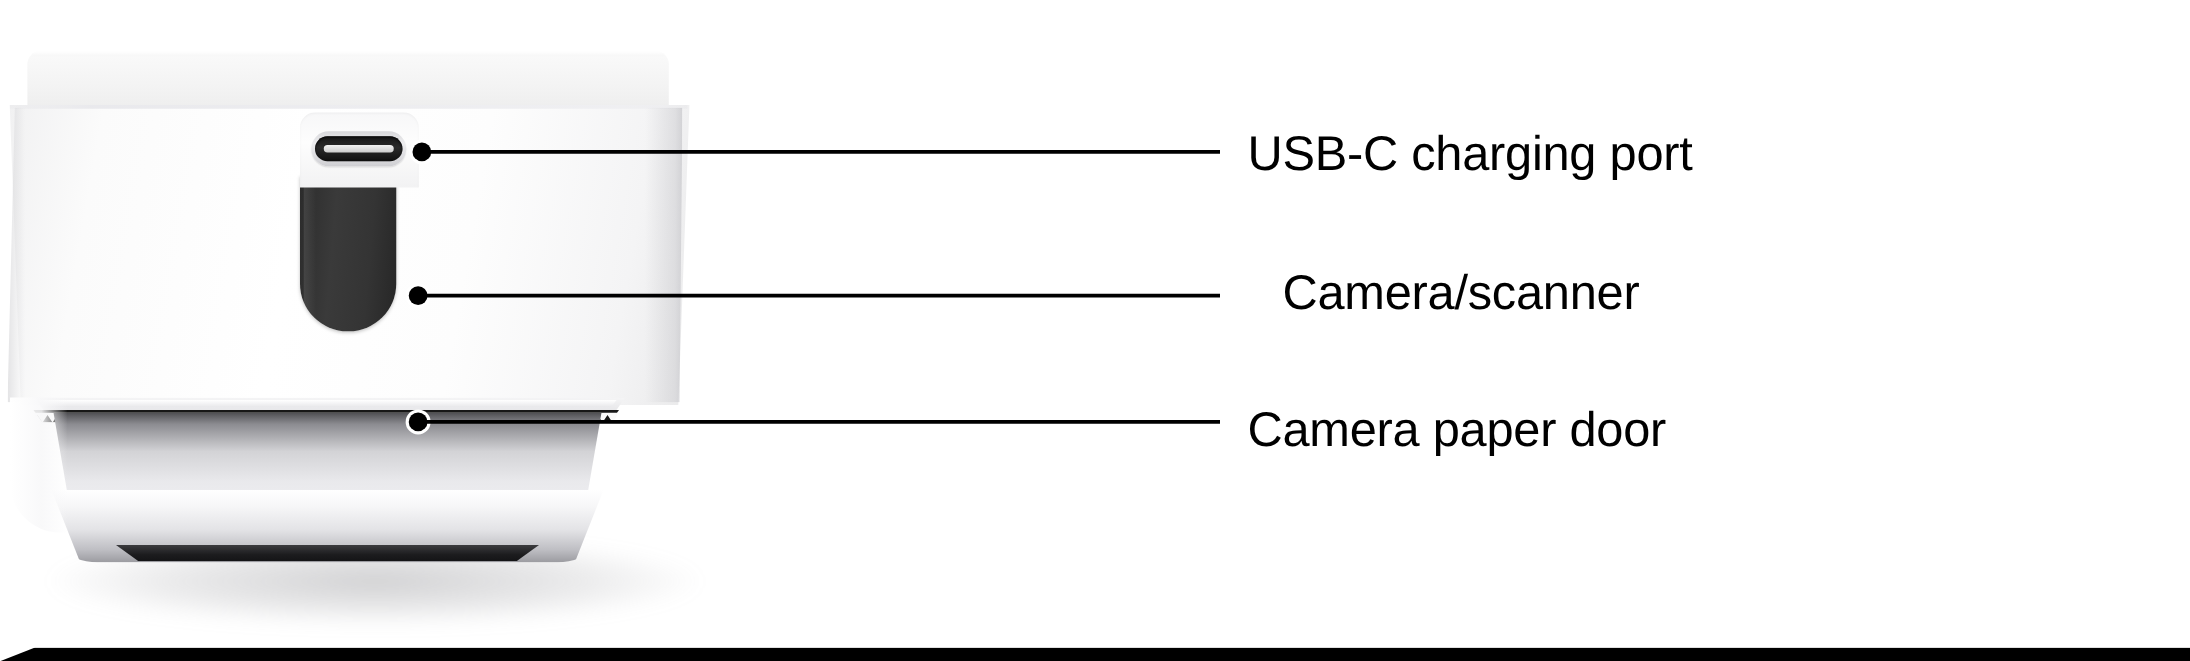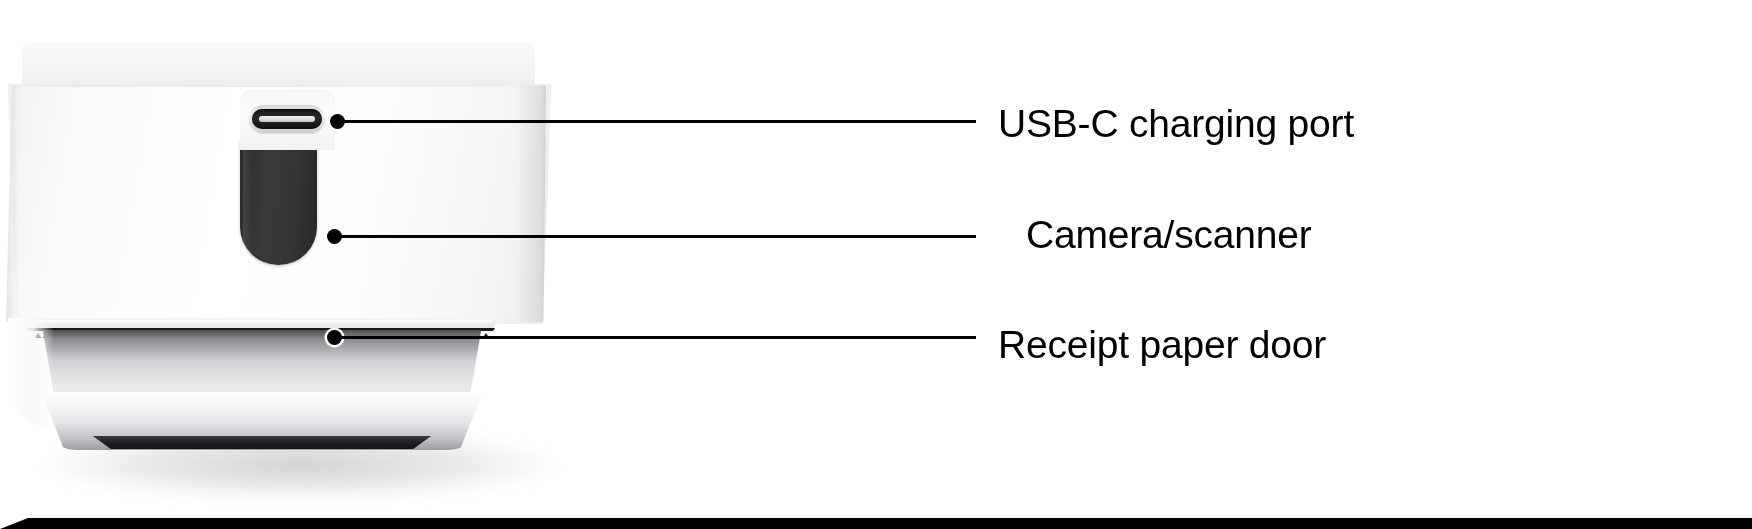--- a/index.html
+++ b/index.html
@@ -355,16 +355,16 @@
   <div class="callout-dot" style="left:330px; top:114px;"></div>
   <div class="callout-line" style="left:340px; top:120px; width:636px;"></div>
   <div class="callout-label" style="left:998px; top:104px;">USB-C charging port</div>
 
   <div class="callout-dot" style="left:327px; top:229px;"></div>
   <div class="callout-line" style="left:337px; top:235px; width:639px;"></div>
   <div class="callout-label" style="left:998px; top:215px;margin-left:28px;">Camera/scanner</div>
 
   <div class="callout-dot" style="left:327px; top:330px;"></div>
   <div class="callout-line" style="left:337px; top:336px; width:639px;"></div>
-  <div class="callout-label" style="left:998px; top:325px;">Receipt paper door</div>
+  <div class="callout-label" style="left:998px; top:325px;">Camera paper door</div>
 
   <div class="bottom-rule"></div>
 </div>
 
 </body></html>

